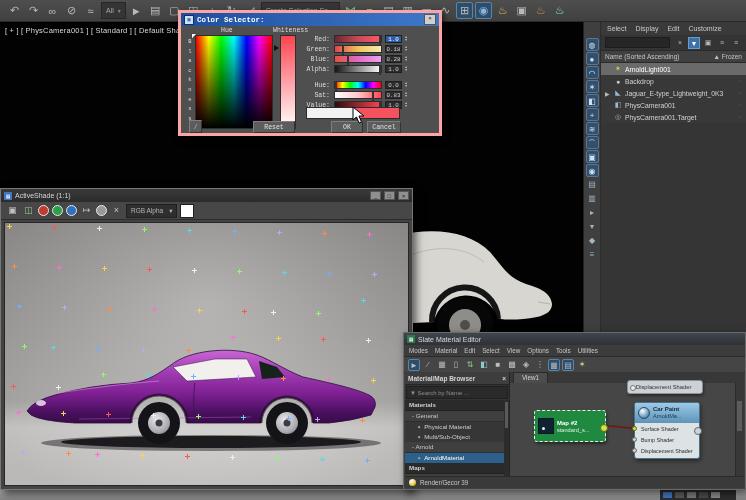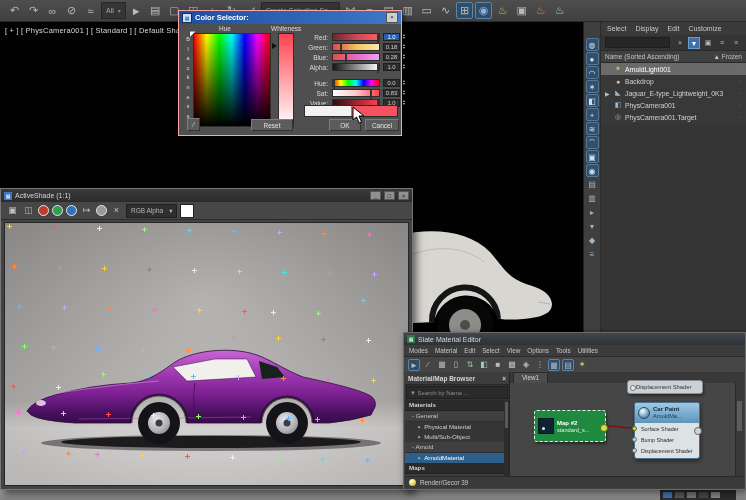--- a/index.html
+++ b/index.html
@@ -32,22 +32,22 @@
   .xico{width:12px;height:12px;font-size:7px;line-height:12px;text-align:center;color:#bbb;}
   .xico.hl{background:#3d71a8;border:1px solid #6b9cc9;box-sizing:border-box;color:#fff;}
   .exp-header{height:11px;display:flex;justify-content:space-between;align-items:center;background:#404040;border-bottom:1px solid #2a2a2a;font-size:6.5px;color:#c4c4c4;padding:0 4px;}
   .exp-rows{background:#383838;}
   .exp-row{height:12px;display:flex;align-items:center;gap:3px;padding-left:4px;font-size:6.8px;color:#d2d2d2;position:relative;}
   .exp-row.sel{background:#6a6a6a;color:#fff;}
   .exp-row .tg{width:6px;font-size:6px;color:#bbb;}
   .exp-row .ti{width:8px;font-size:7px;text-align:center;}
   .exp-row .frz{position:absolute;right:5px;color:#777;font-size:6px;}
   
-  .cs{position:absolute;left:178px;top:10px;width:224px;height:126px;background:#4f4f4f;
-      border:1px solid #fca5a5;box-shadow:2px 3px 6px rgba(0,0,0,.6);z-index:40;box-sizing:border-box;}
+  .cs{position:absolute;left:178px;top:10px;width:264px;height:126px;background:#4f4f4f;
+      border:3px solid #fca5a5;box-shadow:2px 3px 6px rgba(0,0,0,.6);z-index:40;box-sizing:border-box;font-family:Liberation Mono, monospace;}
   .cs-title{height:13px;background:linear-gradient(90deg,#1e4f9e,#3f77c9);display:flex;align-items:center;padding:0 3px;gap:3px;}
   .cs-title .ic{width:8px;height:8px;background:#cfe0f5;border:1px solid #10305e;font-size:5px;line-height:8px;color:#1e4f9e;text-align:center;}
   .cs-title .tx{font-size:7.5px;font-weight:bold;color:#fff;flex:1;}
   .cs-title .x{width:10px;height:9px;background:#cfcfcf;border:1px solid #555;color:#222;font-size:6px;line-height:8px;text-align:center;}
   .cs-lbl{position:absolute;font-size:6.5px;color:#ddd;}
   .cs-black{position:absolute;left:6px;top:24px;width:6px;display:flex;flex-direction:column;font-size:5.5px;color:#ddd;line-height:9.6px;text-align:center;}
   .cs-grad{position:absolute;left:14px;top:22px;width:76px;height:92px;border:1px solid #2e2e2e;
     background:linear-gradient(to bottom,rgba(0,0,0,0),#000),
                linear-gradient(90deg,#f00,#ff0,#0f0,#0ff,#00f,#f0f,#f00);}
   .cs-gmark{position:absolute;left:11px;top:19px;width:7px;height:7px;font-size:7px;color:#fff;text-shadow:0 0 1px #000;}

